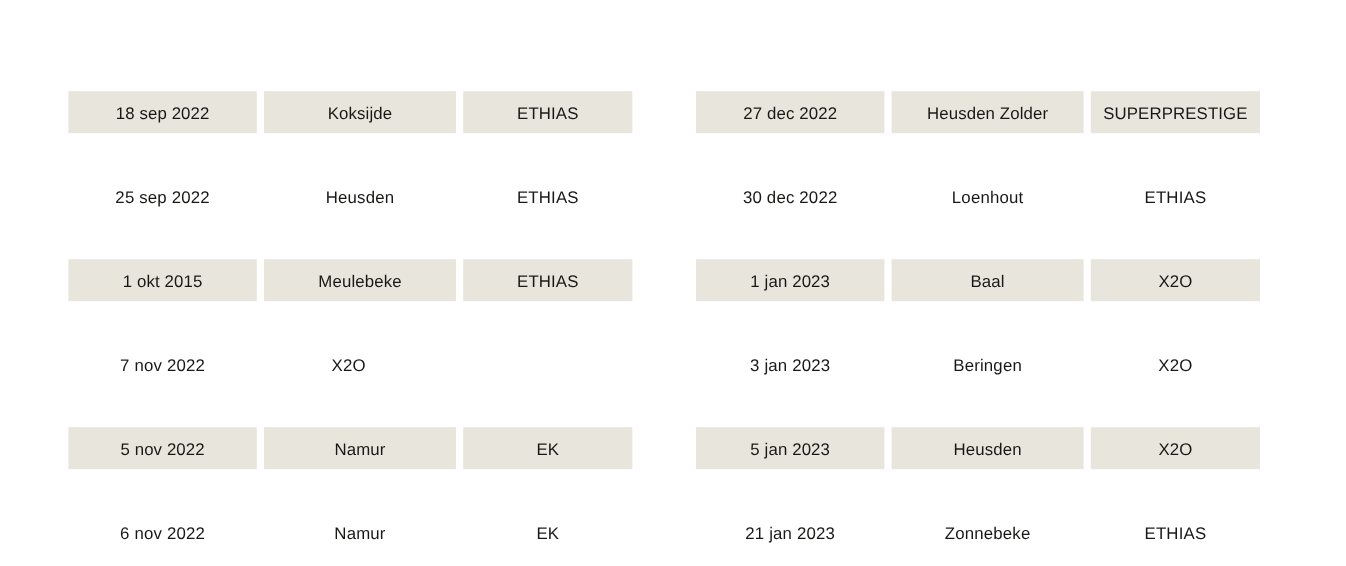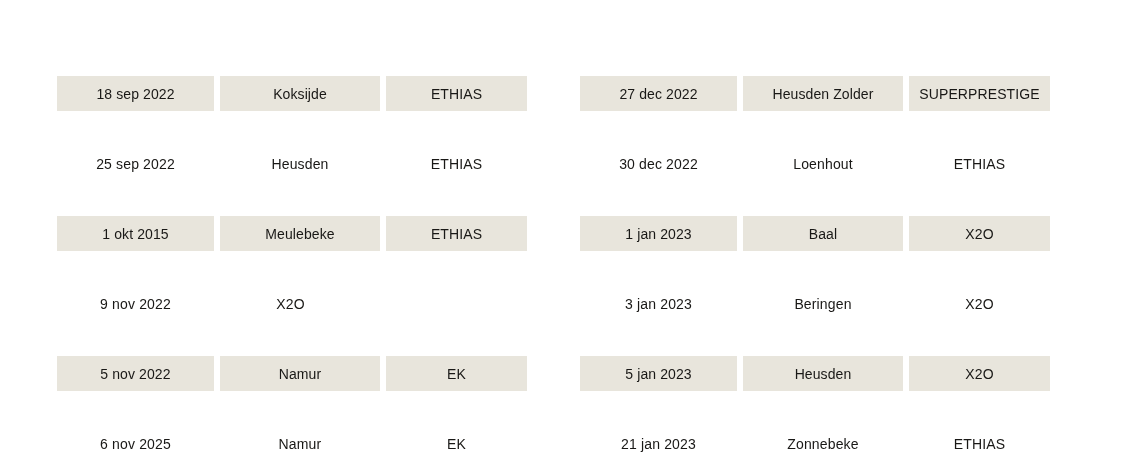--- a/index.html
+++ b/index.html
@@ -82,30 +82,30 @@
         <div class="cal-cell col-date">25 sep 2022</div>
         <div class="cal-cell col-place">Heusden</div>
         <div class="cal-cell col-comp">ETHIAS</div>
       </div>
       <div class="cal-row shaded">
         <div class="cal-cell col-date">1 okt 2015</div>
         <div class="cal-cell col-place">Meulebeke</div>
         <div class="cal-cell col-comp">ETHIAS</div>
       </div>
       <div class="cal-row plain">
-        <div class="cal-cell col-date">9 nov 2022</div>
+        <div class="cal-cell col-date">7 nov 2022</div>
         <div class="cal-cell col-comp">X2O</div>
       </div>
       <div class="cal-row shaded">
         <div class="cal-cell col-date">5 nov 2022</div>
         <div class="cal-cell col-place">Namur</div>
         <div class="cal-cell col-comp">EK</div>
       </div>
       <div class="cal-row plain">
-        <div class="cal-cell col-date">6 nov 2025</div>
+        <div class="cal-cell col-date">6 nov 2022</div>
         <div class="cal-cell col-place">Namur</div>
         <div class="cal-cell col-comp">EK</div>
       </div>
     </div>
   <div class="calendar-table" id="table-right">
       <div class="cal-row shaded">
         <div class="cal-cell col-date">27 dec 2022</div>
         <div class="cal-cell col-place">Heusden Zolder</div>
         <div class="cal-cell col-comp">SUPERPRESTIGE</div>
       </div>

